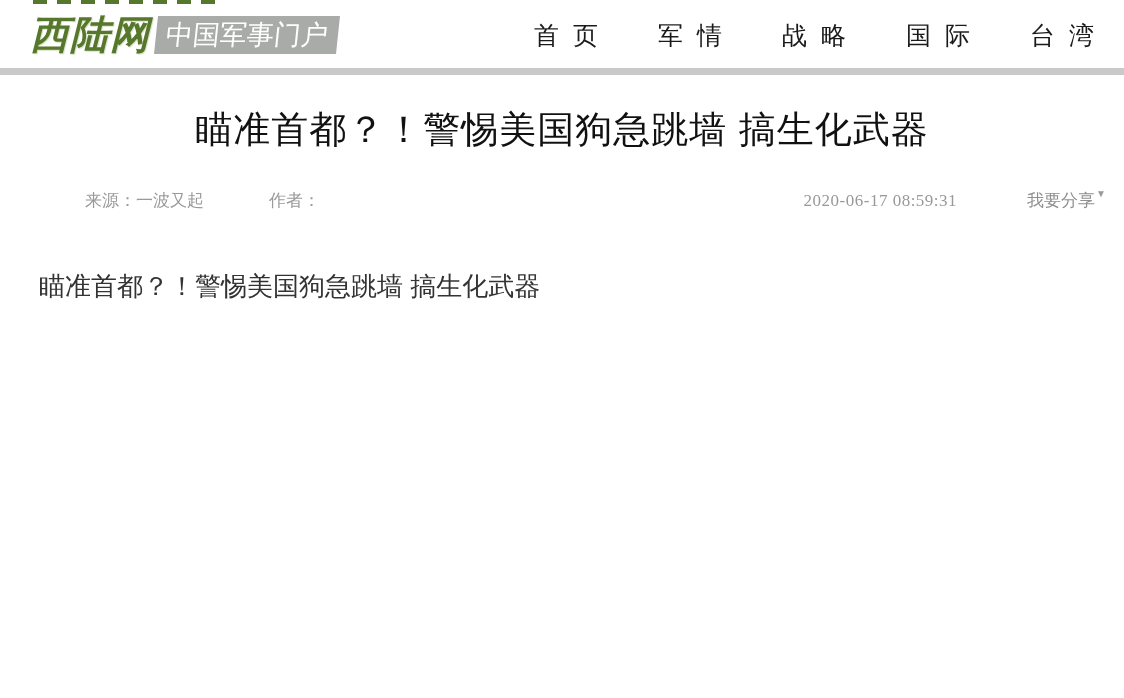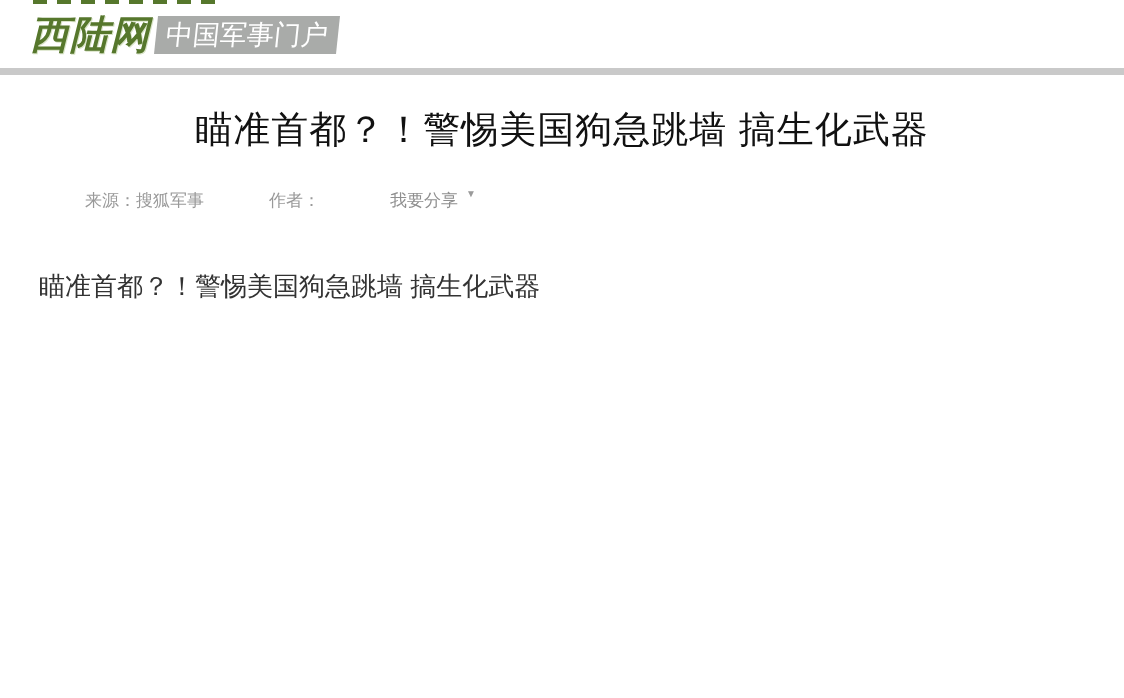--- a/index.html
+++ b/index.html
@@ -70,21 +70,21 @@
     padding: 0 18px 0 85px;
     font-family: "Liberation Serif", serif;
     font-size: 17px;
     color: #999;
     line-height: 24px;
   }
   .meta-author { margin-left: 65px; }
   .meta-datetime { margin-left: auto; letter-spacing: 0.5px; }
   .share {
     margin-left: 70px;
-    display: inline-flex; align-items: flex-start; gap: 8px;
+    display: inline-flex; align-items: flex-start; gap: 1px;
     cursor: pointer; color: #8f8f8f;
     font-family: "Liberation Serif", serif;
   }
   .share .caret { font-size: 10px; color: #9a9a9a; line-height: 1; }
 
   .article-body {
     margin-top: 52px;
     padding: 0 6px;
     font-size: 26px;
     line-height: 42px;
@@ -98,30 +98,39 @@
 <div class="page">
 
   <div class="top-sliver"></div>
 
   <header class="site-header">
     <div class="header-row">
       <a class="logo">
         <span class="logo-text">西陆网</span>
         <span class="logo-badge">中国军事门户</span>
       </a>
+      <nav class="main-nav">
+
+      <a class="nav-item">首页</a>
+          <a class="nav-item">军情</a>
+          <a class="nav-item">战略</a>
+          <a class="nav-item">国际</a>
+          <a class="nav-item">台湾</a>
+        </nav>
     </div>
     <div class="header-divider"></div>
   </header>
 
   <main>
     <h1 class="article-title">瞄准首都？！警惕美国狗急跳墙 搞生化武器</h1>
 
     <div class="meta">
-      <span class="meta-source">来源：搜狐军事</span>
+      <span class="meta-source">来源：一波又起</span>
       <span class="meta-author">作者：</span>
+      <span class="meta-datetime">2020-06-17 08:59:31</span>
       <span class="share">
         <span>我要分享</span>
         <span class="caret">▼</span>
       </span>
     </div>
 
     <article class="article-body">
 
     <p>瞄准首都？！警惕美国狗急跳墙 搞生化武器</p>
       </article>

